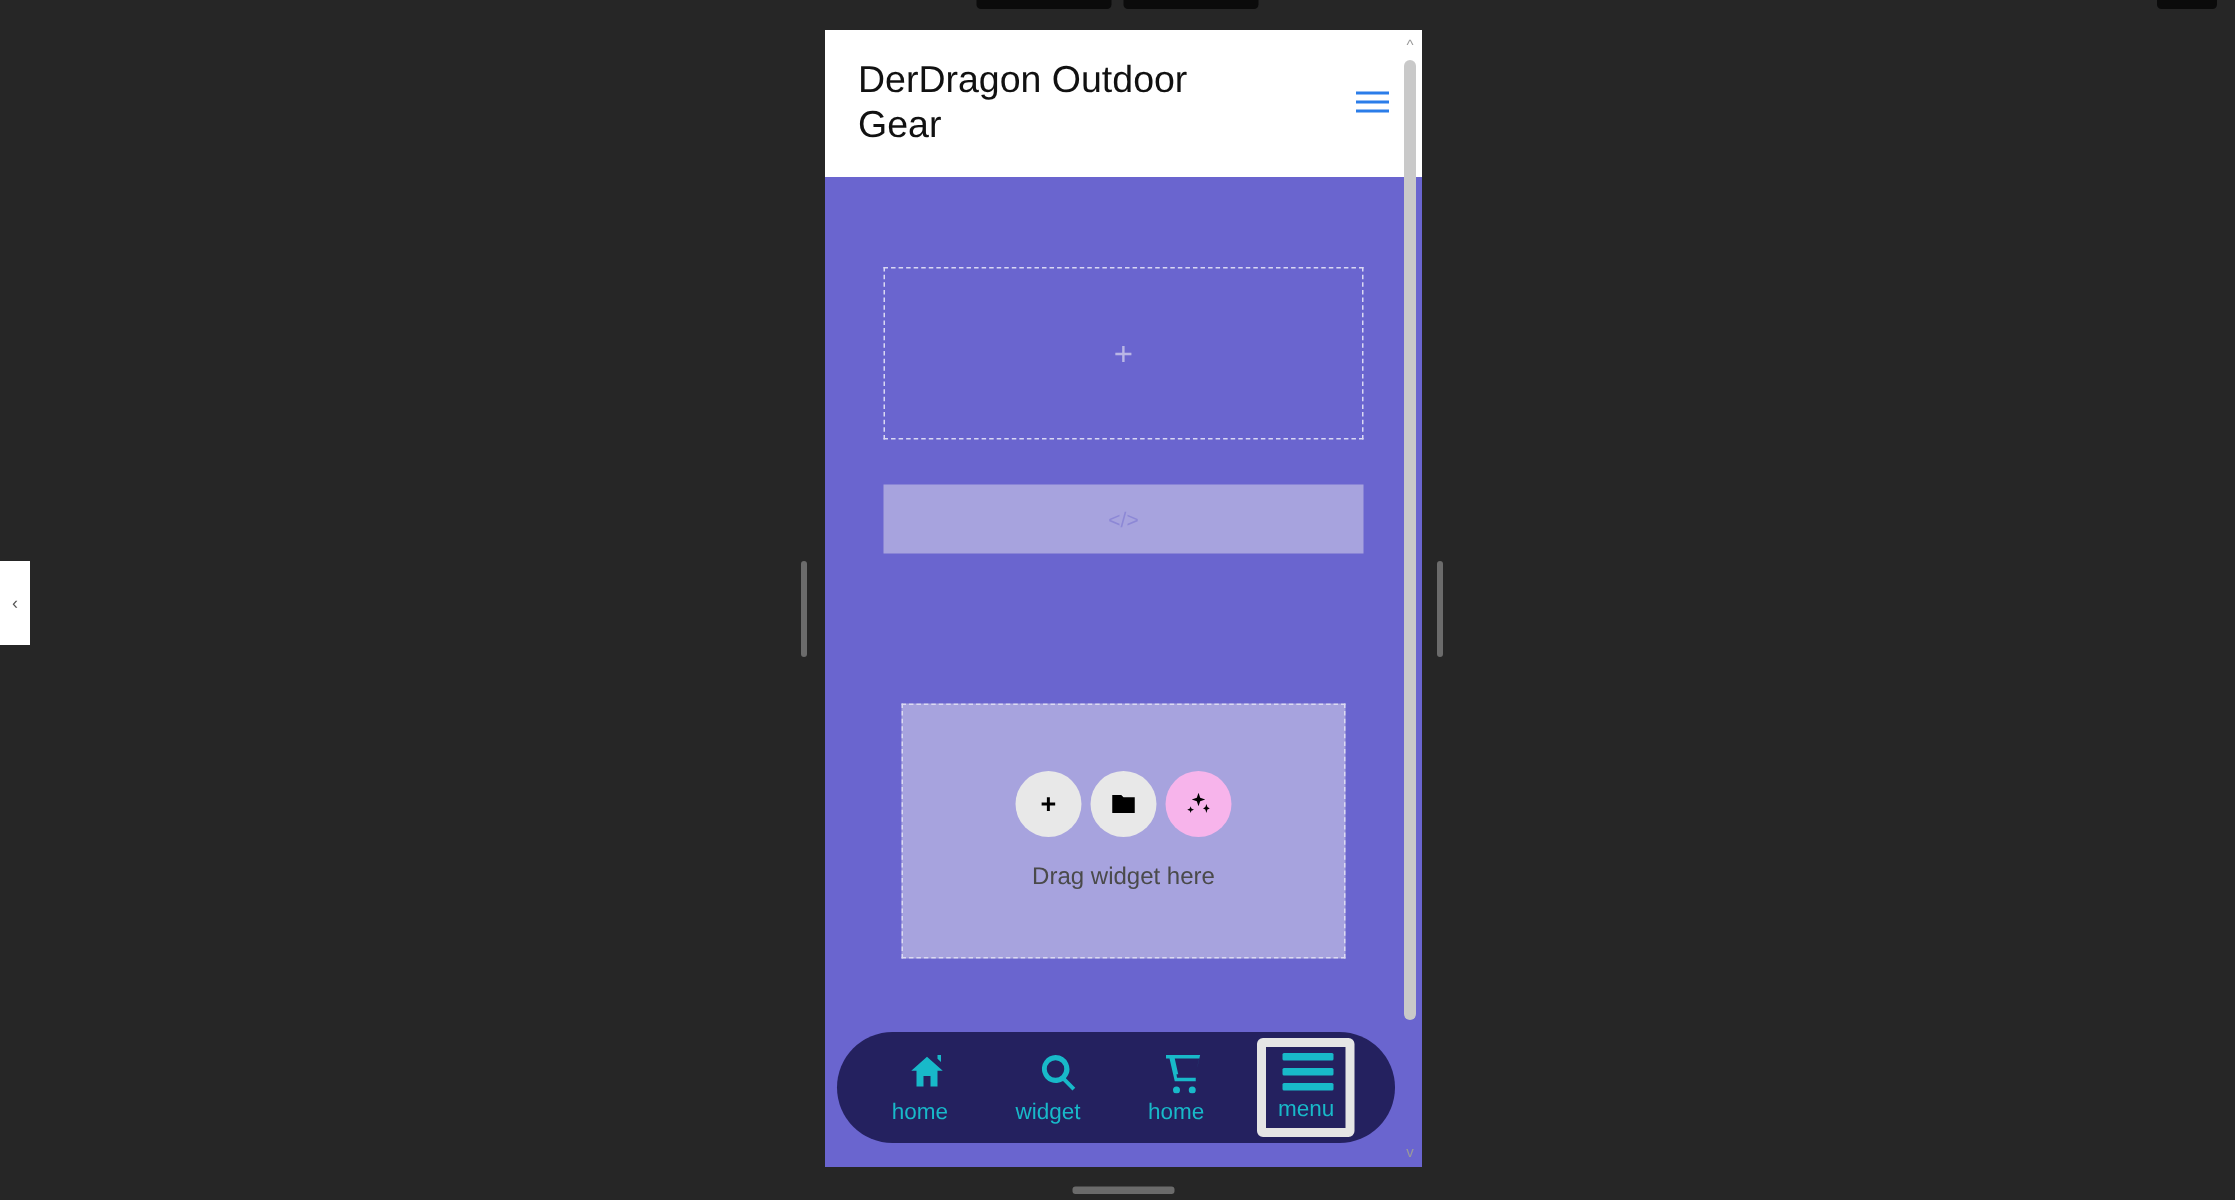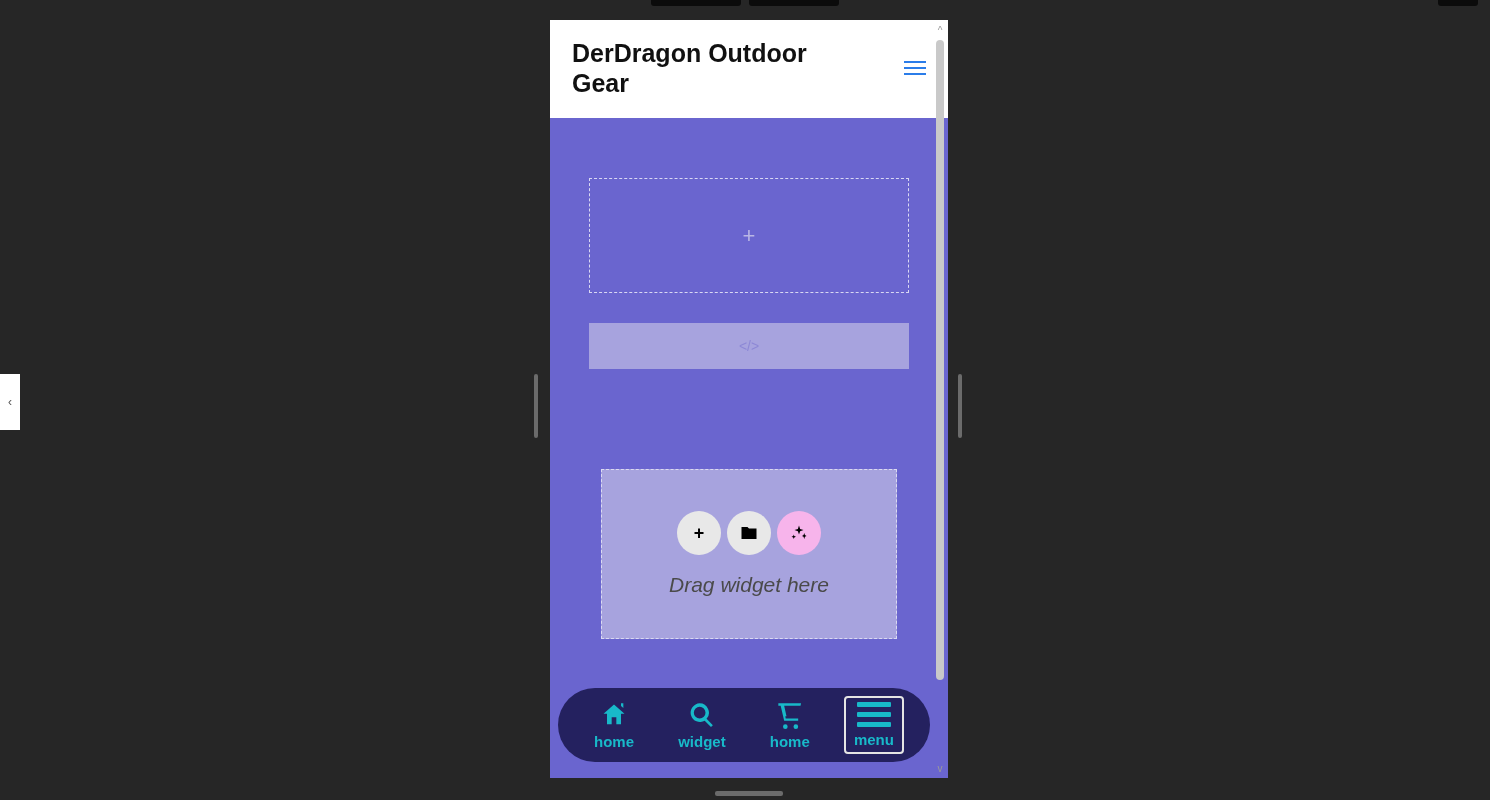--- a/index.html
+++ b/index.html
@@ -72,21 +72,21 @@
   .app-header {
     display: flex;
     align-items: center;
     justify-content: space-between;
     padding: 18px 22px 20px 22px;
     background: #fff;
   }
   .app-title {
     font-size: 25px;
     line-height: 1.2;
-    font-weight: 700;
+    font-weight: 400;
     color: #111;
     max-width: 280px;
   }
   .hamburger {
     width: 22px;
     display: flex;
     flex-direction: column;
     gap: 4px;
     cursor: pointer;
   }
@@ -151,51 +151,50 @@
     display: flex;
     align-items: center;
     justify-content: center;
     font-size: 18px;
     font-weight: 700;
     cursor: pointer;
   }
   .circle-white { background: #e8e8e8; color: #000; }
   .circle-pink { background: #f7b4eb; color: #000; }
   .drop-text {
-    font-style: italic;
     color: #4a4a4a;
-    font-size: 21px;
+    font-size: 16px;
   }
   .bottom-nav {
     position: absolute;
     left: 8px;
     right: 18px;
     bottom: 16px;
     height: 74px;
     background: #24215f;
     border-radius: 38px;
     display: flex;
     align-items: center;
     justify-content: space-around;
     padding: 0 14px 0 14px;
   }
   .nav-item {
     display: flex;
     flex-direction: column;
-    align-items: center;
+    align-items: flex-end;
     gap: 4px;
     color: #18b9c9;
     font-size: 15px;
-    font-weight: 700;
+    font-weight: 400;
     cursor: pointer;
     padding: 6px 10px;
   }
   .nav-item svg { width: 28px; height: 28px; fill: #18b9c9; }
   .nav-item.active {
-    border: 2px solid #e5e5e5;
+    border: 6px solid #e5e5e5;
     border-radius: 4px;
     padding: 4px 8px;
   }
   .nav-item.active .menu-lines span {
     background: #18b9c9;
   }
   .menu-lines {
     display: flex;
     flex-direction: column;
     gap: 5px;

